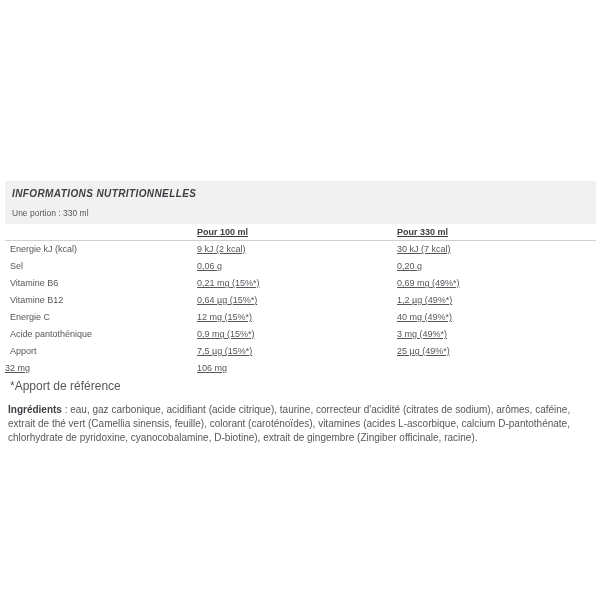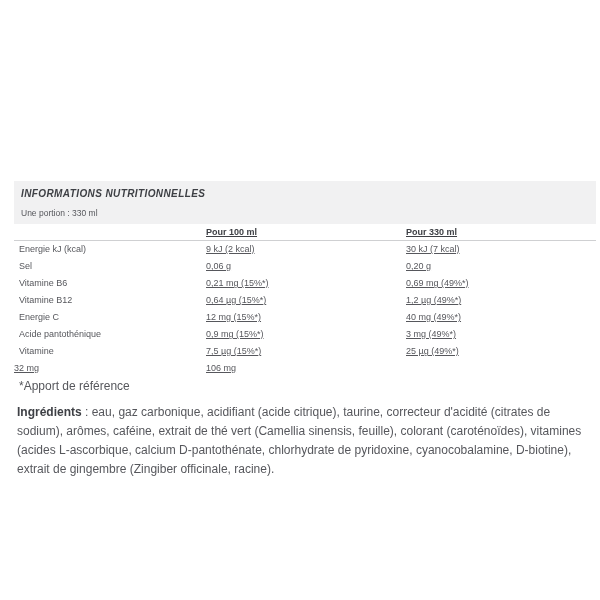--- a/index.html
+++ b/index.html
@@ -2,21 +2,21 @@
 <html><head>
 <meta charset="utf-8">
 <style>
   html,body{margin:0;padding:0;}
   body{
     width:600px;height:600px;background:#ffffff;
     font-family:"Liberation Sans","DejaVu Sans",sans-serif;
     color:#56575c;position:relative;overflow:hidden;
     -webkit-font-smoothing:antialiased;
   }
-  .sheet{position:absolute;top:181px;left:14px;right:4px;}
+  .sheet{position:absolute;top:181px;left:5px;right:4px;}
 
   
   .info-header{background:#f1f1f2;padding:7px 7px 6px 7px;}
   .info-title{
     font-size:10px;font-weight:bold;font-style:italic;
     letter-spacing:.4px;color:#3e4045;text-transform:uppercase;
   }
   .info-subtitle{font-size:8.5px;color:#56575c;margin-top:9px;}
 
   
@@ -26,21 +26,21 @@
   .drow{height:17px;}
   .c{font-size:9px;line-height:17px;white-space:nowrap;}
   .c.lab{text-align:left;padding-left:5px;}
   .c.val{text-align:left;text-decoration:underline;}
   .c.v2{padding-right:2px;}
   .bold{font-weight:bold;color:#3e4045;font-size:9px;}
 
   .footnote{font-size:12px;color:#56575c;padding-left:5px;margin-top:2px;}
 
   .ingredients{
-    margin:10px 0 0 3px;font-size:12px;line-height:19px;
+    margin:10px 0 0 3px;font-size:10px;line-height:14px;
     color:#56575c;max-width:586px;
   }
   .ingredients .ing-label{font-weight:bold;color:#3e4045;}
 </style>
 </head>
 <body>
 
 <div class="sheet">
 
   <div class="info-header">
@@ -86,21 +86,21 @@
       <div class="c val v2">40 mg (49%*)</div>
     </div>
 
     <div class="row drow">
       <div class="c lab">Acide pantothénique</div>
       <div class="c val">0,9 mg (15%*)</div>
       <div class="c val v2">3 mg (49%*)</div>
     </div>
 
     <div class="row drow">
-      <div class="c lab">Vitamine</div>
+      <div class="c lab">Apport</div>
       <div class="c val">7,5 µg (15%*)</div>
       <div class="c val v2">25 µg (49%*)</div>
     </div>
 
     <div class="row drow">
       <div class="c val">32 mg</div>
       <div class="c val v2">106 mg</div>
     </div>
 
     <div class="footnote">*Apport de référence</div>

